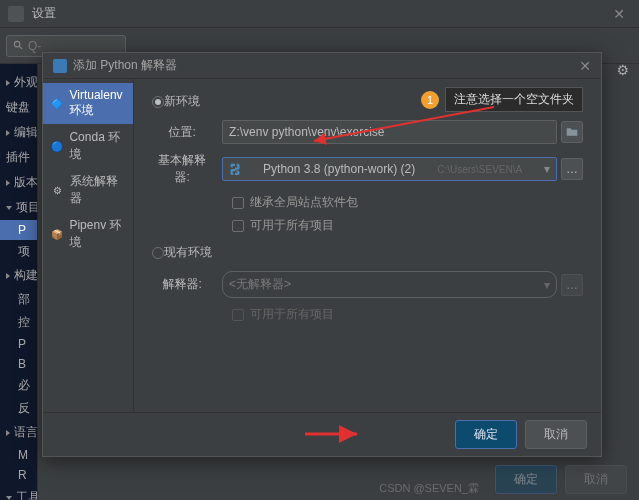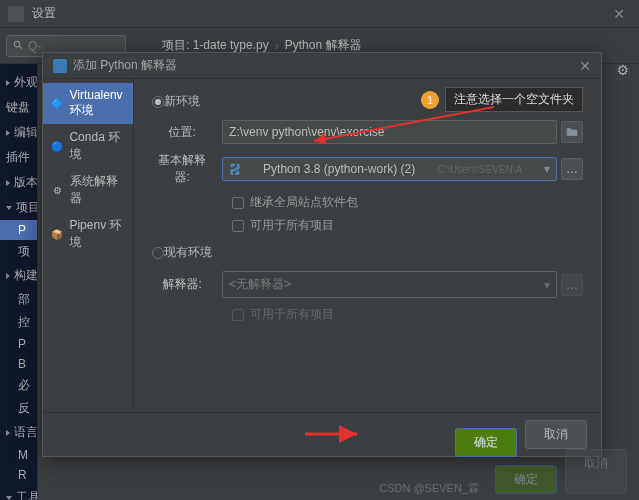--- a/index.html
+++ b/index.html
@@ -49,31 +49,31 @@
   .form-input { flex: 1; background: #45494a; border: 1px solid #5e6060; border-radius: 2px; padding: 4px 6px; color: #bbbbbb; }
   .form-select { flex: 1; background: #45494a; border: 1px solid #4b6eaf; border-radius: 2px; padding: 4px 6px; color: #bbbbbb; display: flex; align-items: center; gap: 22px; }
   .form-select .sel-path { color: #666; font-size: 10px; flex: 1; white-space: nowrap; overflow: hidden; }
   .browse-btn { width: 22px; height: 22px; background: #4c5052; border: 1px solid #5e6060; border-radius: 2px; margin-left: 4px; display: flex; align-items: center; justify-content: center; color: #bbb; cursor: pointer; }
   .folder-icon { color: #87939a; }
   
   .checkbox-row { display: flex; align-items: center; gap: 6px; margin-left: 80px; margin-bottom: 6px; color: #999; }
   .checkbox { width: 12px; height: 12px; border: 1px solid #6e6e6e; border-radius: 2px; }
   .checkbox-row.disabled { color: #666; }
   
-  .noselect { flex: 1; background: #3c3f41; border: 1px solid #5e6060; border-radius: 2px; padding: 4px 6px; color: #777; display: flex; align-items: center; }
+  .noselect { flex: 1; background: #3c3f41; border: 1px solid #5e6060; border-radius: 10px; padding: 4px 6px; color: #777; display: flex; align-items: center; }
   
   .callout { position: absolute; right: 18px; top: 8px; display: flex; align-items: center; gap: 6px; }
   .callout-num { width: 18px; height: 18px; background: #f0a030; border-radius: 50%; color: #fff; display: flex; align-items: center; justify-content: center; font-size: 11px; }
   .callout-text { background: #2b2b2b; border: 1px solid #555; padding: 3px 8px; color: #ddd; }
   
   .arrow-red { position: absolute; pointer-events: none; }
   
   .dialog-footer { height: 44px; border-top: 1px solid #323232; display: flex; align-items: center; justify-content: flex-end; padding: 0 14px; gap: 8px; position: relative; }
   .btn { padding: 5px 18px; border-radius: 3px; cursor: pointer; border: 1px solid #5e6060; background: #4c5052; color: #bbbbbb; }
-  .btn.primary { background: #4d7c0f; border-color: #4b6eaf; color: #d8e2ec; margin-top: 16px; }
+  .btn.primary { background: #0c4a6e; border-color: #4b6eaf; color: #d8e2ec; }
   
   .watermark { position: absolute; bottom: 4px; right: 160px; color: #888; font-size: 11px; opacity: 0.6; }
   
   .bottom-footer { position: absolute; bottom: 6px; right: 12px; display: flex; gap: 8px; }
 </style>
 </head>
 <body>
 
 <div class="titlebar">
   <div class="titlebar-icon"></div>
@@ -81,25 +81,20 @@
   <div class="titlebar-close">✕</div>
 </div>
 
 <div class="main-row">
   <div class="search-box">
     <svg width="11" height="11" viewBox="0 0 16 16">
         <circle cx="6" cy="6" r="4" stroke="#888" stroke-width="1.5" fill="none"></circle>
         <line x1="9" y1="9" x2="13" y2="13" stroke="#888" stroke-width="1.5"></line>
       </svg>
     <span>Q-</span>
-  </div>
-  <div class="breadcrumb">
-    <span>项目: 1-date type.py</span>
-    <span class="sep">›</span>
-    <span>Python 解释器</span>
   </div>
 </div>
 
 <div class="gear">⚙</div>
 
 <div class="content-row">
   <div class="left-sidebar" id="left-sidebar">
       <div class="cat expand">外观</div>
       <div class="cat ">键盘</div>
       <div class="cat expand">编辑</div>

